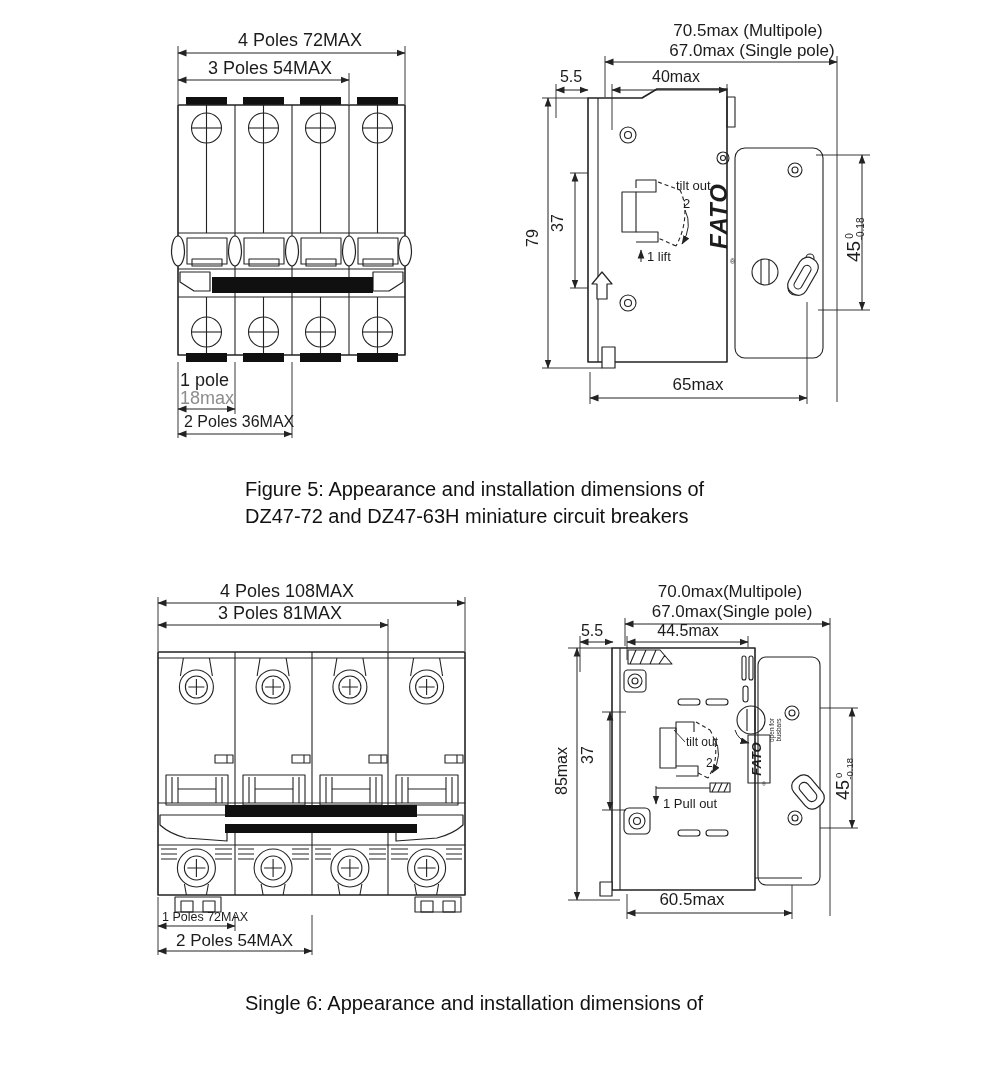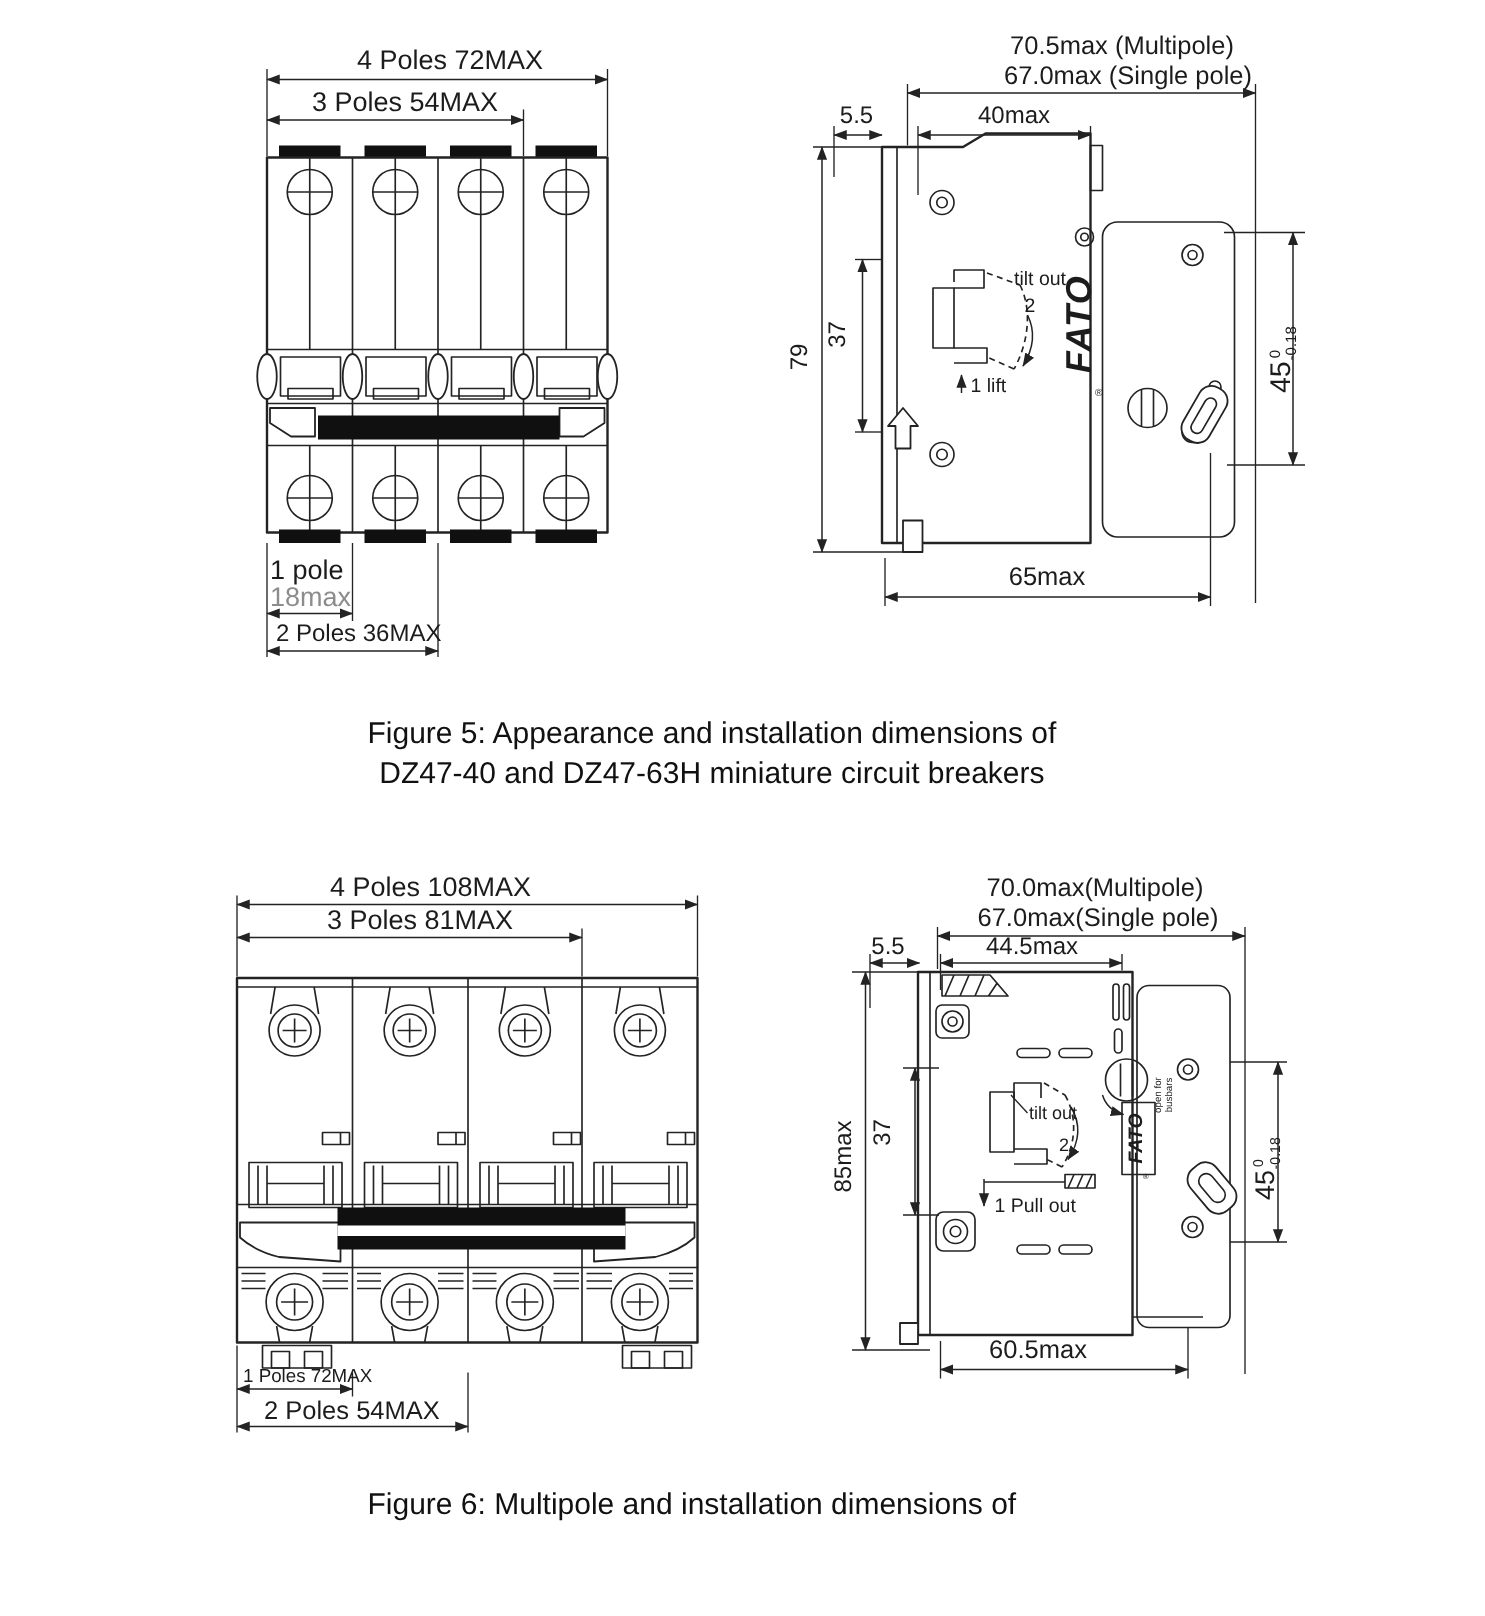--- a/index.html
+++ b/index.html
@@ -18,21 +18,21 @@
   .lblB{font-size:18px;}
   .lbl{font-size:17px;}
   .lblS{font-size:16px;}
   .lblXS{font-size:12.5px;}
   .note{font-size:13px;}
   .noteS{font-size:12px;}
   .tiny{font-size:6.5px;}
   .gray{fill:#8c8c8c;}
   .brand{font-size:24px;font-weight:bold;font-style:italic;letter-spacing:1px;}
   .brandS{font-size:13px;font-weight:bold;font-style:italic;}
-  .caption{position:absolute;font-size:20px;line-height:27px;color:#111;text-align:center;}
+  .caption{position:absolute;font-size:20px;line-height:27px;color:#111;}
 </style>
 </head>
 <body>
 
 <div class="page">
 
 <svg class="abs" style="left:150px;top:20px" width="320" height="430" viewBox="0 0 320 430">
   <defs>
     <marker id="m5f" viewBox="0 0 10 10" refX="8.5" refY="5" markerWidth="10" markerHeight="10" orient="auto-start-reverse">
       <path d="M0,1.6 9,5 0,8.4Z" fill="#232323"></path>
@@ -208,21 +208,21 @@
     <path class="d" d="M155,200 Q163,216 152,234" marker-end="url(#m5s)"></path>
     <text class="note" x="146" y="180">tilt out</text>
     <text class="note" x="153" y="198">2</text>
     <line class="d" x1="111" y1="252" x2="111" y2="240" marker-end="url(#m5s)"></line>
     <text class="note" x="117" y="251">1 lift</text>
   </g>
 </svg>
 
 <div class="caption" style="left:245px;top:476px">
   <div>Figure 5: Appearance and installation dimensions of</div>
-  <div>DZ47-40 and DZ47-63H miniature circuit breakers</div>
+  <div>DZ47-72 and DZ47-63H miniature circuit breakers</div>
 </div>
 
 <svg class="abs" style="left:130px;top:575px" width="350" height="385" viewBox="0 0 350 385">
   <defs>
     <marker id="m6f" viewBox="0 0 10 10" refX="8.5" refY="5" markerWidth="10" markerHeight="10" orient="auto-start-reverse">
       <path d="M0,1.6 9,5 0,8.4Z" fill="#232323"></path>
     </marker>
   </defs>
 
   <g>
@@ -468,16 +468,16 @@
       <line x1="116" y1="208" x2="170" y2="208"></line>
       <rect x="170" y="203" width="20" height="9"></rect>
       <path d="M176,203 L172,212 M182,203 L178,212 M188,203 L184,212"></path>
     </g>
     <line class="d" x1="116" y1="206" x2="116" y2="224" marker-end="url(#m6s)"></line>
     <text class="note" x="123" y="228">1 Pull out</text>
   </g>
 </svg>
 
 <div class="caption" style="left:245px;top:990px">
-  <div>Figure 6: Multipole and installation dimensions of</div>
+  <div>Single 6: Appearance and installation dimensions of</div>
 </div>
 
 </div>
 
 </body></html>

